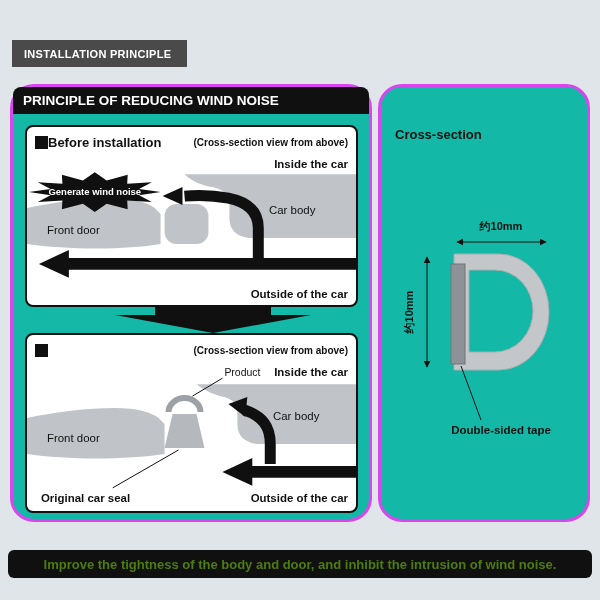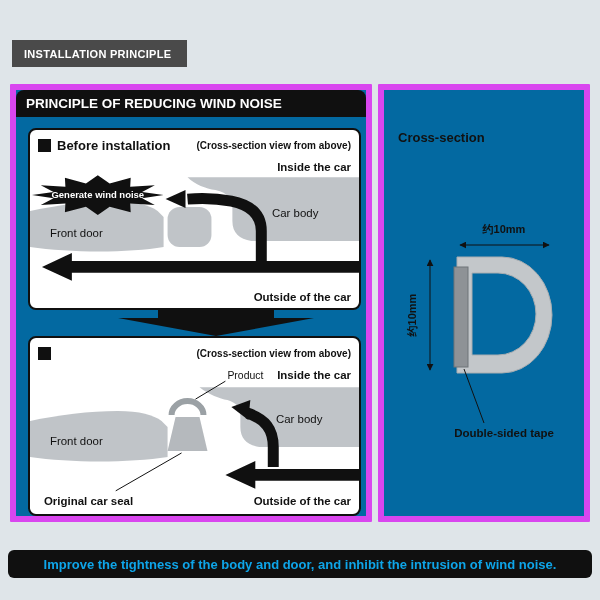--- a/index.html
+++ b/index.html
@@ -3,42 +3,42 @@
 <meta charset="utf-8">
 <style>
   * { margin:0; padding:0; box-sizing:border-box; }
   html,body { width:600px; height:600px; }
   body { background:#dfe5e9; font-family:"Liberation Sans", sans-serif; color:#111; position:relative; overflow:hidden; }
 
   .banner { position:absolute; left:12px; top:40px; height:27px; background:#4a4a4a; color:#fff;
             font-weight:bold; font-size:11px; letter-spacing:.3px; padding:0 16px 0 12px;
             display:flex; align-items:center; }
 
-  .panel { position:absolute; background:#0369a1; border:6px solid #d946ef; border-radius:1px; }
+  .panel { position:absolute; background:#14b8a6; border:3px solid #d946ef; border-radius:24px; }
   .left-panel  { left:10px;  top:84px; width:362px; height:438px; }
   .right-panel { left:378px; top:84px; width:212px; height:438px; }
 
   .left-title { background:#101010; color:#fff; font-weight:bold; font-size:13.5px; height:27px;
                 display:flex; align-items:center; padding:0 10px; border-radius:8px 8px 0 0; }
 
   .sub-panel { position:absolute; left:12px; width:333px; border:2px solid #101010; border-radius:8px; background:#fff; overflow:hidden; }
   .sub-panel.before { top:38px;  height:182px; }
   .sub-panel.after  { top:246px; height:180px; }
-  .sub-header { display:flex; align-items:center; gap:6px; padding:6px 8px 0 8px; height:25px; }
+  .sub-header { display:flex; align-items:center; gap:0; padding:6px 8px 0 8px; height:25px; }
   .bullet { width:13px; height:13px; background:#101010; flex:0 0 auto; }
   .sub-heading { font-weight:bold; font-size:13px; white-space:nowrap; }
   .view-note { margin-left:auto; font-size:10px; white-space:nowrap;font-weight:bold; }
 
   .down-arrow { position:absolute; left:100px; top:219px; }
 
   .right-title { font-size:13px; font-weight:600; padding:12px 0 0 14px;margin-top:28px; }
   .cross-svg { display:block; margin-top:56px; }
 
   .footer { position:absolute; left:8px; top:550px; width:584px; height:28px; background:#101010;
-            border-radius:6px; color:#0ea5e9; display:flex; align-items:center; justify-content:center;
+            border-radius:6px; color:#4d7c0f; display:flex; align-items:center; justify-content:center;
             font-weight:bold; font-size:13px; white-space:nowrap; }
 
   svg text { font-family:"Liberation Sans", sans-serif; }
   .lbl  { font-size:11.5px; font-weight:bold; fill:#111; }
   .lblr { font-size:11.5px; font-weight:normal; fill:#111; }
   .lbls { font-size:10.5px; font-weight:normal; fill:#111; }
   .burst-text { font-size:9.5px; font-weight:bold; fill:#fff; }
   .dim  { font-size:11px; font-weight:600; fill:#111; }
   .gray { fill:#c0c4c8; }
   .ink  { fill:#101010; }

